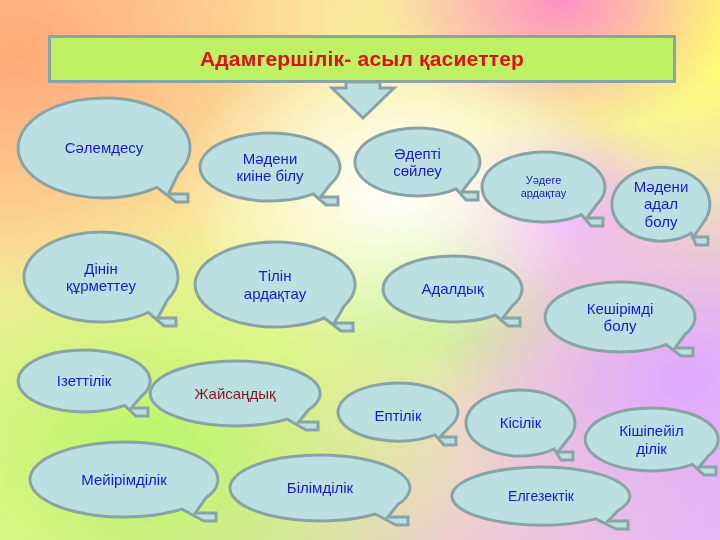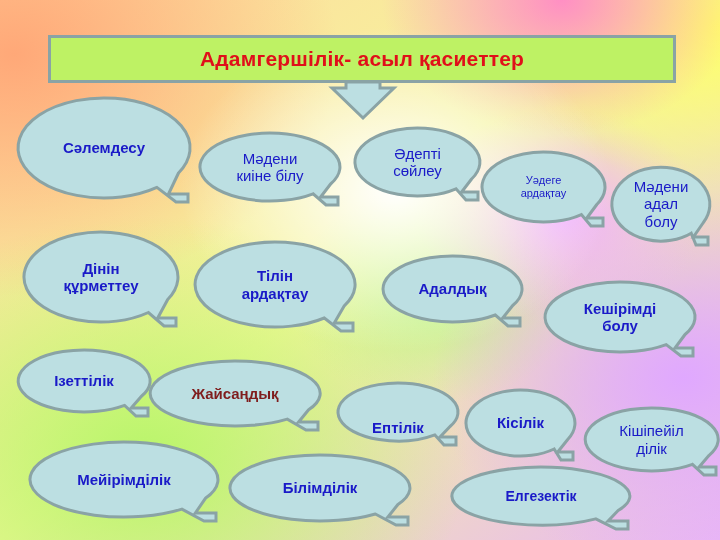--- a/index.html
+++ b/index.html
@@ -18,21 +18,21 @@
     color:#e0101a; font-weight:bold; font-size:21px; letter-spacing:0.2px;
   }
   #arrow { position:absolute; left:328px; top:80px; width:70px; height:42px; }
   .bubble { position:absolute; }
   .bubble svg { position:absolute; left:0; top:0; overflow:visible; }
   .bubble .label {
     position:absolute; display:flex; flex-direction:column;
     align-items:center; justify-content:center; text-align:center;
     color:#1a1ac8; line-height:1.15;
   }
-  .bold { font-weight:bold; }
+  .bold { font-weight:normal; }
 </style>
 </head>
 <body>
 
 <svg id="bg" viewBox="0 0 720 540" preserveAspectRatio="none">
   <defs>
     <linearGradient id="base" x1="0" y1="0" x2="1" y2="1">
       <stop offset="0" stop-color="#ffd9a0"></stop>
       <stop offset="0.5" stop-color="#f4f79a"></stop>
       <stop offset="1" stop-color="#e9b6f5"></stop>
@@ -255,21 +255,21 @@
     <div class="bubble" style="left: 338px; top: 383px; width: 120px; height: 58px;">
       <svg width="120" height="64">
         <path d="M 112.0 43.5
     L 102.0 54.0
     L 118 54.0
     L 118 62
     L 106 62
     L 96.9 51.9
     A 60 29 0 1 1 112.0 43.5 Z" fill="#bcdfe2" stroke="#8aa3a5" stroke-width="3" stroke-linejoin="miter"></path>
       </svg>
-      <div class="label bold" style="left: 0px; top: 16px; width: 120px; height: 58px; font-size: 15px; color: rgb(26, 26, 200);">
+      <div class="label bold" style="left: 0px; top: 4px; width: 120px; height: 58px; font-size: 15px; color: rgb(26, 26, 200);">
         <span>Ептілік</span>
       </div>
     </div>
     <div class="bubble" style="left: 466px; top: 390px; width: 109px; height: 66px;">
       <svg width="109" height="72">
         <path d="M 101.7 49.5
     L 91.7 62.0
     L 107 62.0
     L 107 70
     L 95 70

